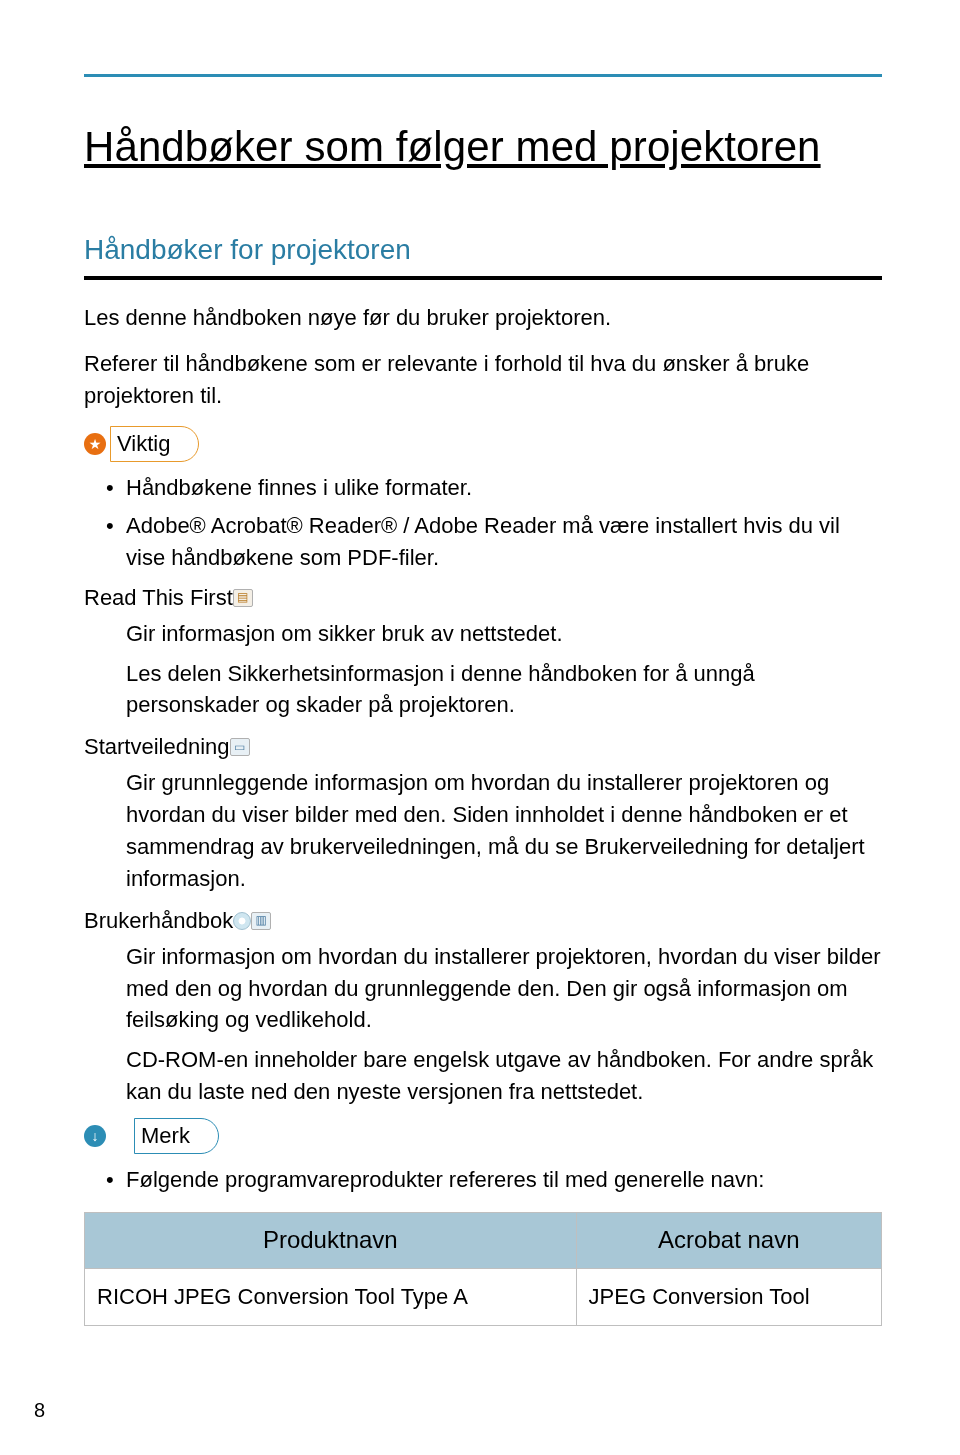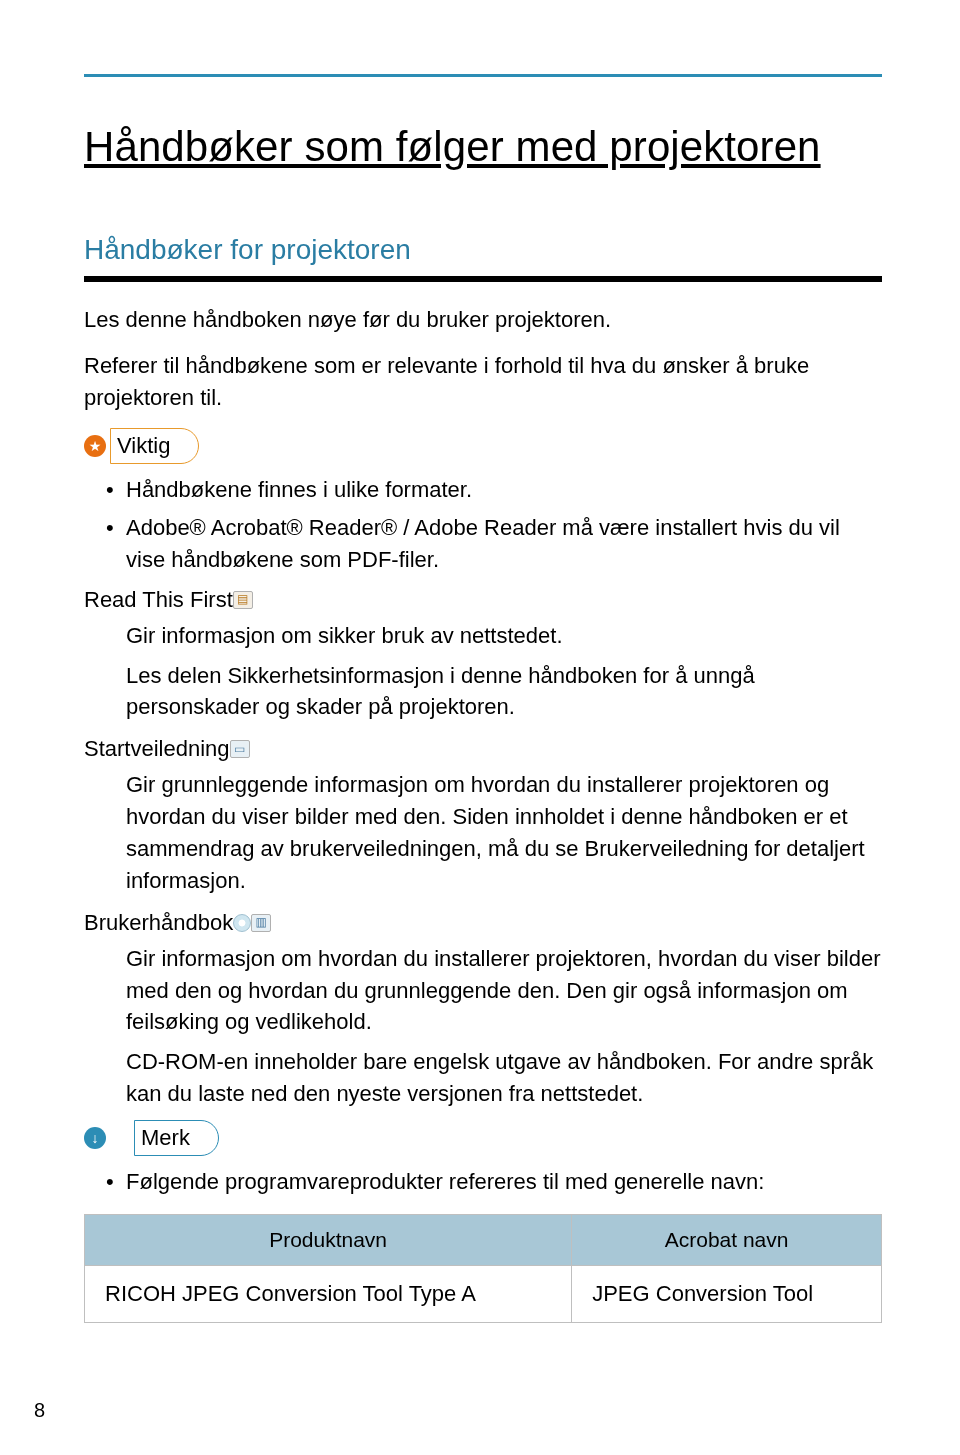--- a/index.html
+++ b/index.html
@@ -24,21 +24,21 @@
     font-weight: 400;
     letter-spacing: 0.1px;
     margin-bottom: 52px;
     text-decoration: underline;
   }
   h2 {
     font-size: 28px;
     font-weight: 400;
     color: #2a7da3;
     padding-bottom: 6px;
-    border-bottom: 6px solid #000000;
+    border-bottom: 4px solid #000000;
     margin-bottom: 22px;
   }
   p.body {
     margin-bottom: 14px;
   }
   .label-row {
     display: flex;
     align-items: center;
     margin: 6px 0 10px 0;
   }
@@ -111,24 +111,24 @@
     width: 100%;
     border-collapse: collapse;
     margin-top: 16px;
   }
   table.products th {
     background: #a8c7d6;
     font-weight: 400;
     padding: 10px 16px;
     border: 1px solid #bfbfbf;
     text-align: center;
-    font-size: 21px;
+    font-size: 24px;
   }
   table.products td {
-    padding: 12px 20px;
+    padding: 12px 12px;
     border: 1px solid #bfbfbf;
     font-size: 22px;
   }
   .page-num {
     position: absolute;
     bottom: 30px;
     left: 34px;
     font-size: 20px;
   }
 </style>

